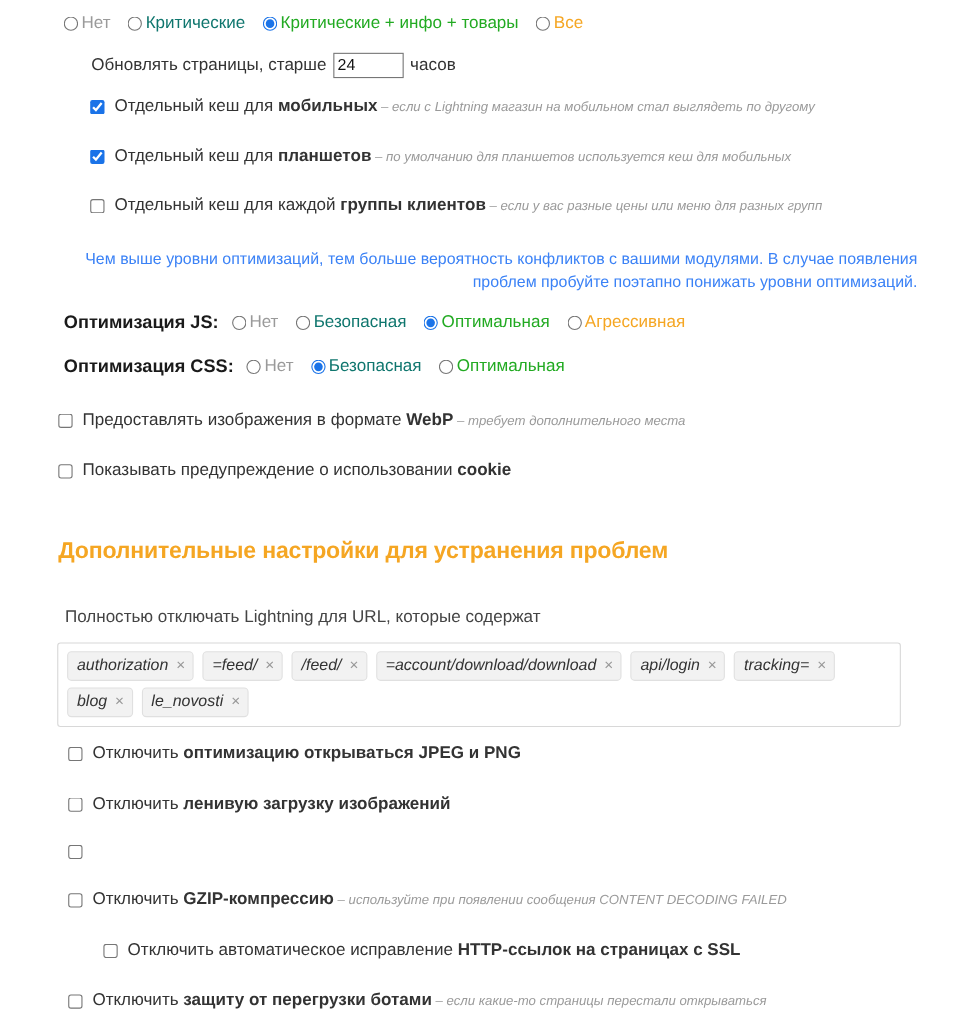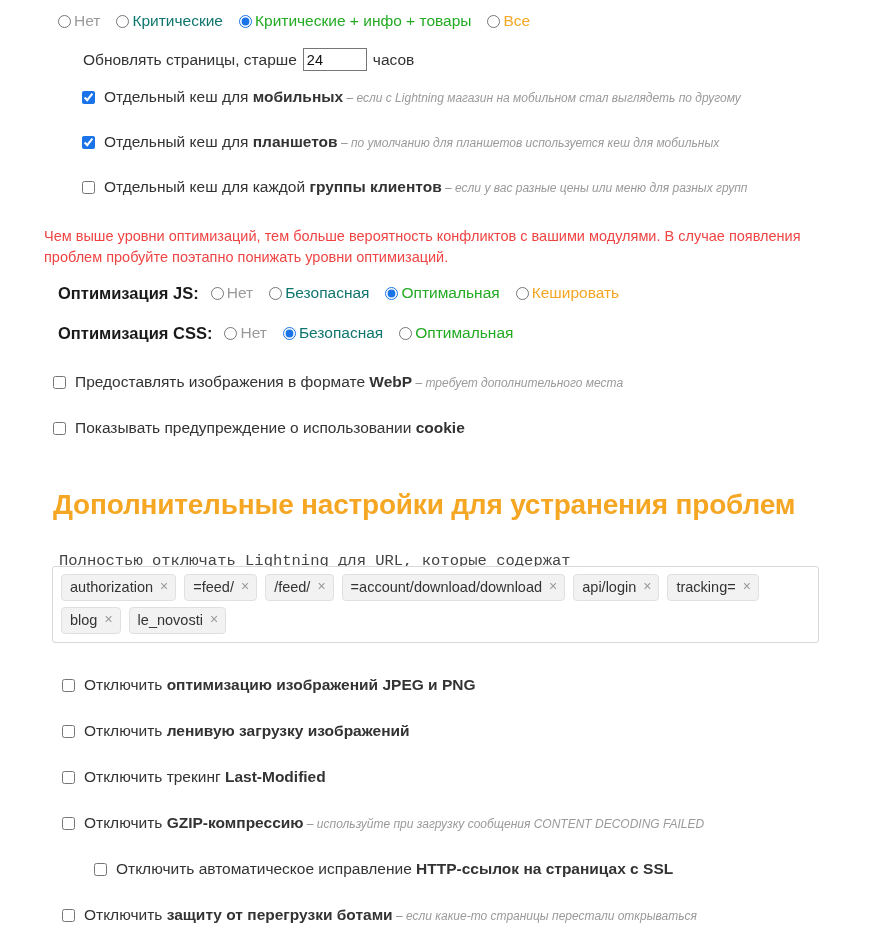--- a/index.html
+++ b/index.html
@@ -89,31 +89,32 @@
     width: 13px;
     height: 13px;
     accent-color: #1a73e8;
     cursor: pointer;
     flex: none;
   }
   .cb-label { white-space: nowrap; }
 
   
   .note {
-    color: #ef4444;
+    color: #3b82f6;
     font-size: 14.5px;
     line-height: 1.45;
     width: 790px;
+    text-align: right;
   }
 
   
   .section-title {
     color: #f5a623;
     font-weight: bold;
-    font-size: 28px;
+    font-size: 21px;
     letter-spacing: -0.2px;
   }
 
   
   .tag-caption {
     color: #444;
     font-size: 15.5px;
   }
   .tag-box {
     border: 1px solid #d8d8d8;
@@ -198,21 +199,21 @@
           <input type="radio" name="js-optimization" style="">
           <span class="c-grey">Нет</span>
         </label><label class="radio-opt">
           <input type="radio" name="js-optimization" style="">
           <span class="c-blue">Безопасная</span>
         </label><label class="radio-opt">
           <input type="radio" name="js-optimization" checked="" style="">
           <span class="c-green">Оптимальная</span>
         </label><label class="radio-opt">
           <input type="radio" name="js-optimization" style="">
-          <span class="c-orange">Кешировать</span>
+          <span class="c-orange">Агрессивная</span>
         </label></span>
   </div>
 
   <div class="abs radio-line" style="left:58px; top:324px;">
     <span class="group-label">Оптимизация CSS:</span>
     <span id="css-options"><label class="radio-opt">
           <input type="radio" name="css-optimization" style="">
           <span class="c-grey">Нет</span>
         </label><label class="radio-opt">
           <input type="radio" name="css-optimization" checked="" style="">
@@ -229,23 +230,23 @@
         <span class="cb-label"><span>Предоставлять изображения в формате </span><span class="bold">WebP</span><span class="hint"> – требует дополнительного места</span></span>
       </div>
       <div class="cb-row" style="margin-bottom: 28px;">
         <input type="checkbox" style="">
         <span class="cb-label"><span>Показывать предупреждение о использовании </span><span class="bold">cookie</span></span>
       </div>
     </div>
 
   <div class="abs section-title" style="left:53px; top:489px;">Дополнительные настройки для устранения проблем</div>
 
-  <div class="abs tag-caption" style="left:59px; top:552px;font-family:Liberation Mono, monospace;">Полностью отключать Lightning для URL, которые содержат</div>
-
-  <div class="abs tag-box" style="left:52px; top:566px;" id="tag-box">
+  <div class="abs tag-caption" style="left:59px; top:552px;">Полностью отключать Lightning для URL, которые содержат</div>
+
+  <div class="abs tag-box" style="left:52px; top:584px;font-style:italic;" id="tag-box">
       <span class="tag">
         <span>authorization</span>
         <span class="x">×</span>
       </span>
       <span class="tag">
         <span>=feed/</span>
         <span class="x">×</span>
       </span>
       <span class="tag">
         <span>/feed/</span>
@@ -269,33 +270,32 @@
       </span>
       <span class="tag">
         <span>le_novosti</span>
         <span class="x">×</span>
       </span>
     </div>
 
   <div class="abs" style="left:62px; top:676px;" id="disable-checkboxes">
       <div class="cb-row" style="margin-bottom: 28px;">
         <input type="checkbox" style="">
-        <span class="cb-label"><span>Отключить </span><span class="bold">оптимизацию изображений JPEG и PNG</span></span>
+        <span class="cb-label"><span>Отключить </span><span class="bold">оптимизацию открываться JPEG и PNG</span></span>
       </div>
       <div class="cb-row" style="margin-bottom: 28px; align-items: center;">
         <input type="checkbox" style="">
         <span class="cb-label"><span>Отключить </span><span class="bold">ленивую загрузку изображений</span></span>
       </div>
       <div class="cb-row" style="margin-bottom: 28px;">
         <input type="checkbox" style="">
-        <span class="cb-label"><span>Отключить трекинг </span><span class="bold">Last-Modified</span></span>
-      </div>
-      <div class="cb-row" style="margin-bottom: 28px;">
-        <input type="checkbox" style="">
-        <span class="cb-label"><span>Отключить </span><span class="bold">GZIP-компрессию</span><span class="hint"> – используйте при загрузку сообщения CONTENT DECODING FAILED</span></span>
+      </div>
+      <div class="cb-row" style="margin-bottom: 28px;">
+        <input type="checkbox" style="">
+        <span class="cb-label"><span>Отключить </span><span class="bold">GZIP-компрессию</span><span class="hint"> – используйте при появлении сообщения CONTENT DECODING FAILED</span></span>
       </div>
       <div class="cb-row" style="margin-bottom: 28px; padding-left: 32px;">
         <input type="checkbox" style="">
         <span class="cb-label"><span>Отключить автоматическое исправление </span><span class="bold">HTTP-ссылок на страницах с SSL</span></span>
       </div>
       <div class="cb-row" style="margin-bottom: 28px;">
         <input type="checkbox" style="">
         <span class="cb-label"><span>Отключить </span><span class="bold">защиту от перегрузки ботами</span><span class="hint"> – если какие-то страницы перестали открываться</span></span>
       </div>
     </div>

